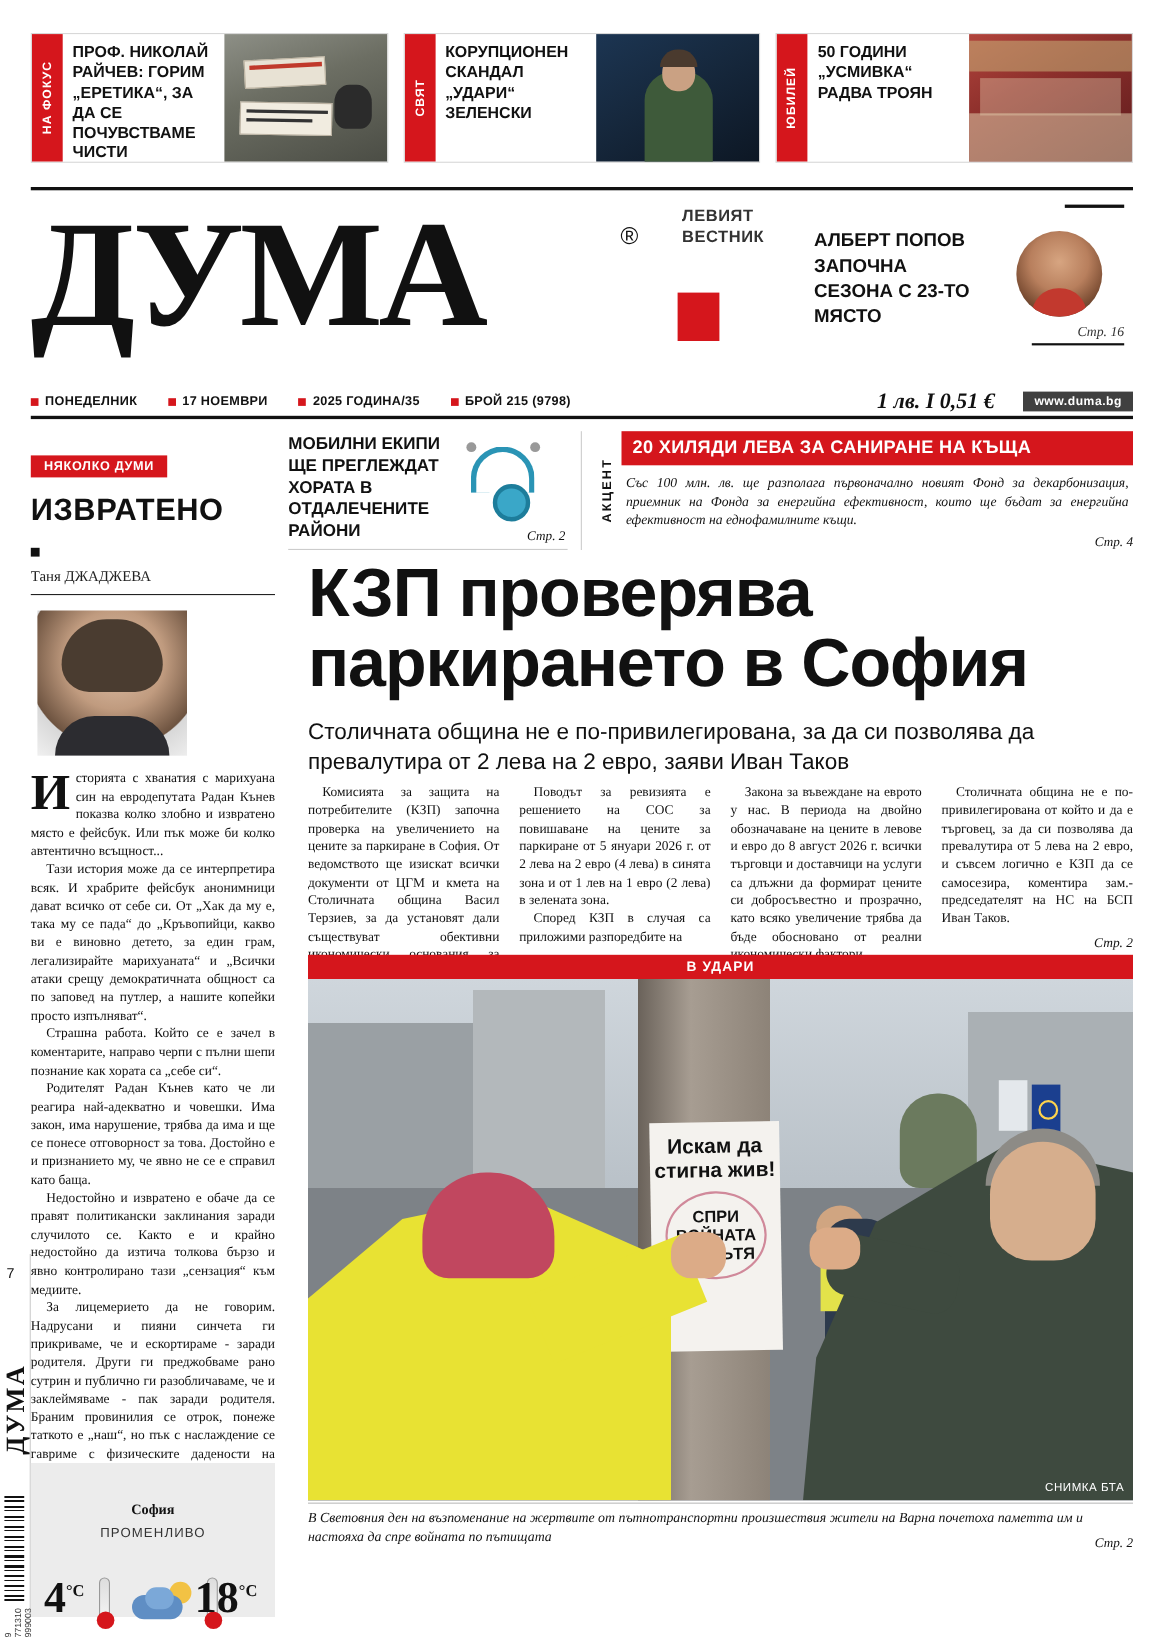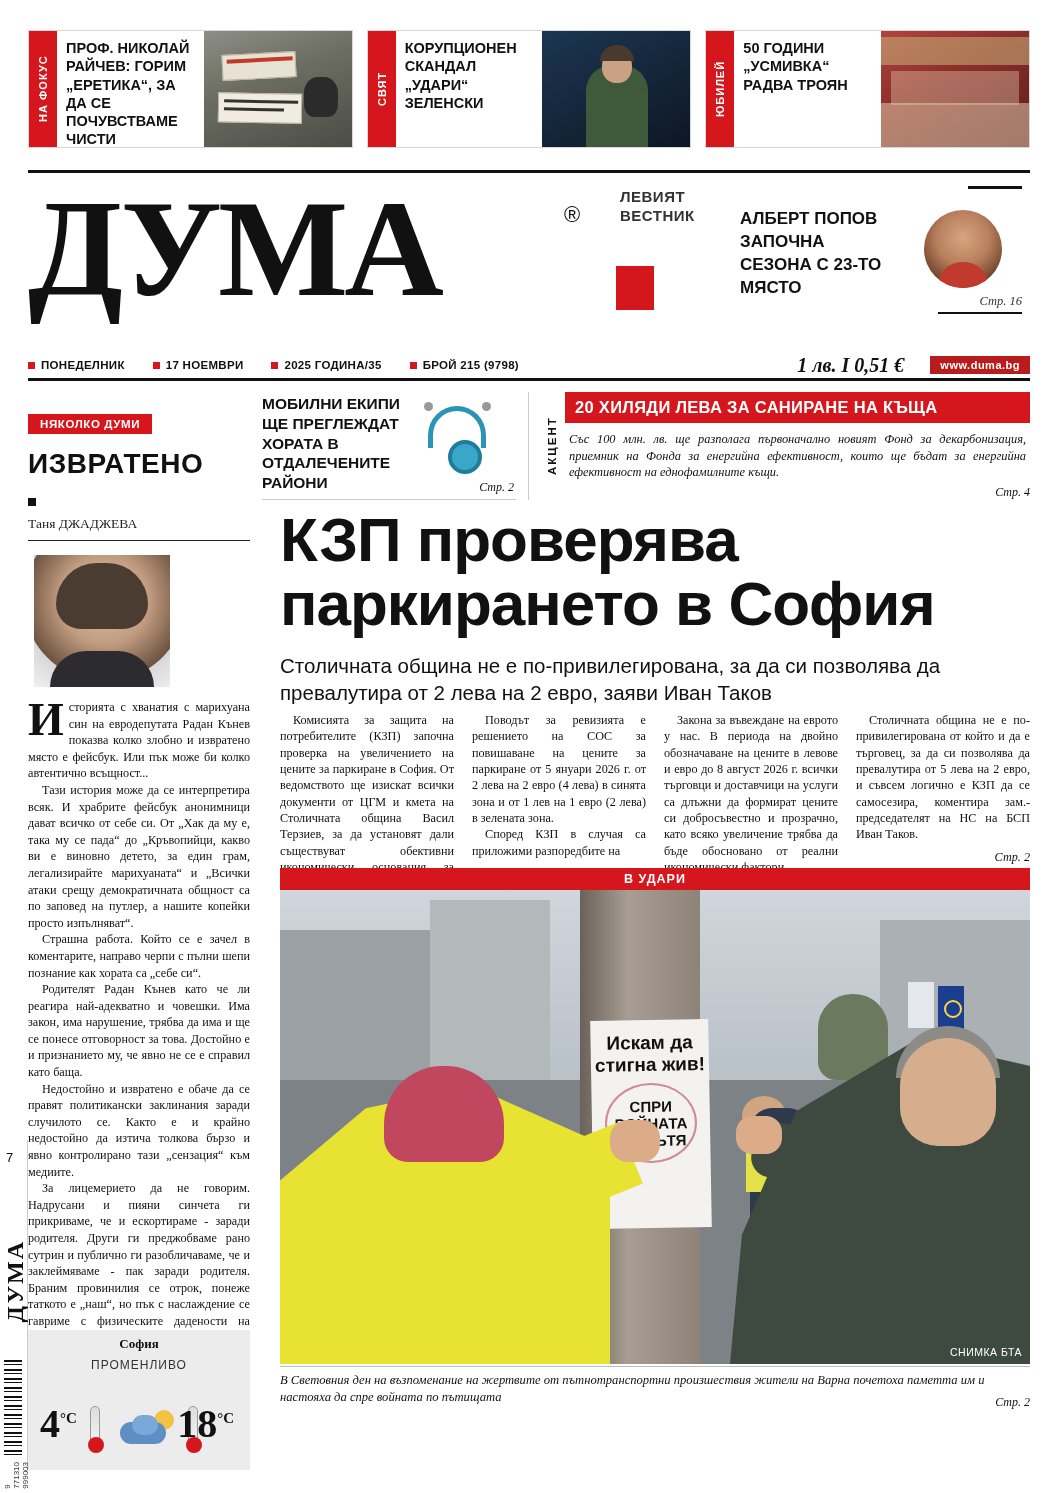--- a/index.html
+++ b/index.html
@@ -118,21 +118,21 @@
     display:flex; align-items:center;
     font-family:"Liberation Sans", sans-serif; font-size:11.5px; font-weight:bold; color:#111;
   }
   .infobar .sq { width:7px;height:7px;background:#d5161c;margin-right:6px; }
   .infobar .item { display:flex; align-items:center; margin-right:28px; letter-spacing:.3px; }
   .infobar .price {
     margin-left:auto; font-family:"Liberation Serif", serif; font-style:italic;
     font-size:20px; font-weight:bold; margin-right:26px;
   }
   .web-badge {
-    background:#b91c1c; color:#fff; font-family:"Liberation Sans", sans-serif;
+    background:#404040; color:#fff; font-family:"Liberation Sans", sans-serif;
     font-size:11px; padding:3px 10px; letter-spacing:.5px;
   }
   .infobar-rule { position:absolute; left:28px; top:378px; width:1002px; height:3px; background:#111; }
 
   
   .left-col { position:absolute; left:28px; top:414px; width:222px; height:940px; }
   .tag-red {
     display:inline-block; background:#d5161c; color:#fff;
     font-family:"Liberation Sans", sans-serif; font-weight:bold; font-size:11.5px;
     padding:4px 12px; letter-spacing:.6px;
@@ -190,21 +190,21 @@
     font-size:8px; font-family:"Liberation Sans", sans-serif; color:#333;
   }
 
   
   .weather {
     position:absolute; left:28px; top:1330px; width:222px; height:140px;
     background:#ececec;
   }
   .weather-city {
     text-align:center; font-family:"Liberation Serif", serif; font-weight:bold;
-    font-size:13px; padding-top:6px;
+    font-size:13px; padding-top:6px;margin-top:28px;
   }
   .weather-cond {
     text-align:center; font-family:"Liberation Sans", sans-serif; font-size:12px;
     letter-spacing:1px; color:#333; padding-top:6px;
   }
   .weather-row { position:relative; height:86px; }
   .temp-lo {
     position:absolute; left:12px; top:28px; font-size:40px; font-weight:bold;
     font-family:"Liberation Serif", serif;
   }

